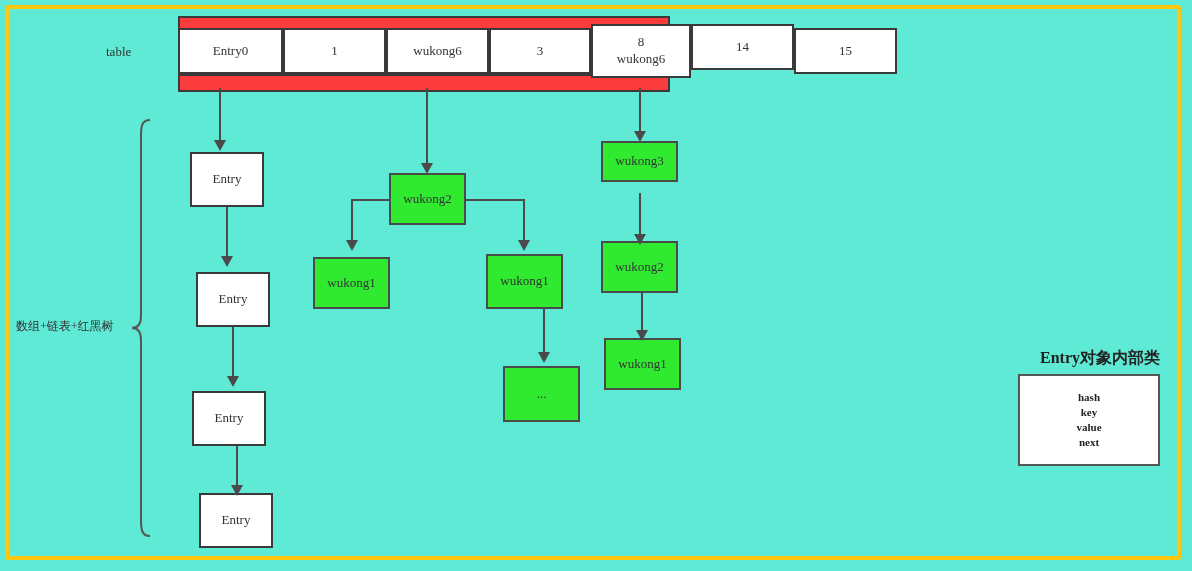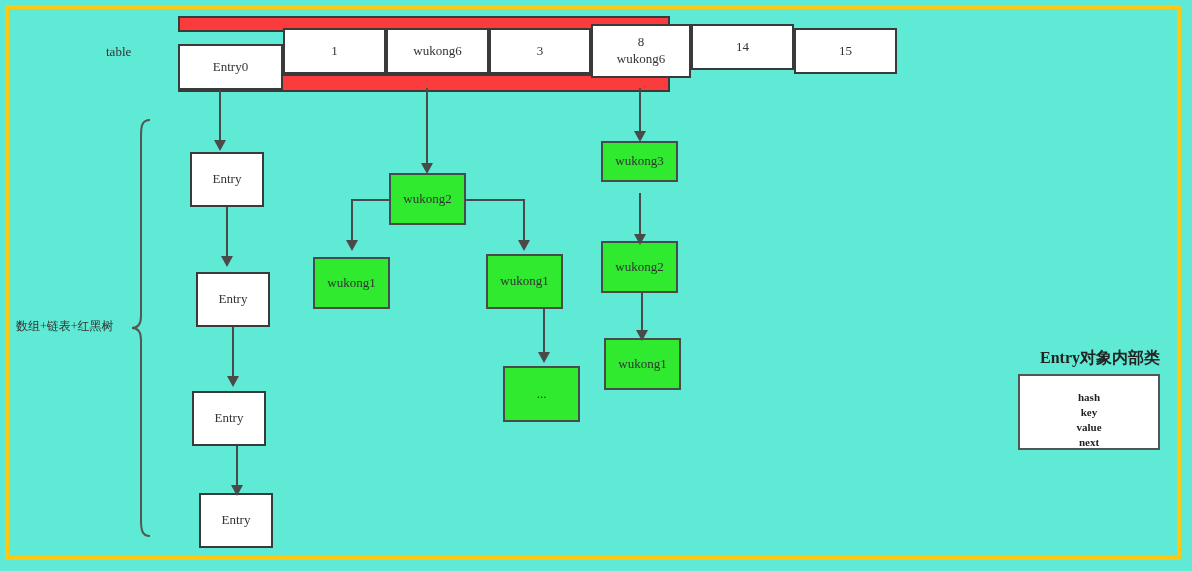--- a/index.html
+++ b/index.html
@@ -109,21 +109,21 @@
 
   
   #brace { position: absolute; left: 130px; top: 118px; z-index: 2; }
 
   
   #entry-class-box {
     position: absolute;
     left: 1018px;
     top: 374px;
     width: 142px;
-    height: 76px;
+    height: 92px;
     box-sizing: border-box;
     border: 2px solid #555;
     background: #ffffff;
     display: flex;
     flex-direction: column;
     align-items: center;
     justify-content: flex-start;
     padding-top: 14px;
   }
   #entry-class-box .field {
@@ -139,21 +139,21 @@
 <div id="canvas">
 
   <div id="frame"></div>
 
   <div class="label" style="left:106px; top:44px;">table</div>
 
   <div class="redbar" style="left:178px; top:16px; width:492px; height:16px;"></div>
 
   <div class="redbar" style="left:178px; top:74px; width:492px; height:18px;"></div>
 
-  <div class="tcell" style="left:178px; top:28px; width:105px; height:46px;margin-top:16px;">
+  <div class="tcell" style="left:178px; top:28px; width:105px; height:46px;">
     <span>Entry0</span>
   </div>
   <div class="tcell" style="left:283px; top:28px; width:103px; height:46px;">
     <span>1</span>
   </div>
   <div class="tcell" style="left:386px; top:28px; width:103px; height:46px;">
     <span>wukong6</span>
   </div>
   <div class="tcell" style="left:489px; top:28px; width:102px; height:46px;">
     <span>3</span>

